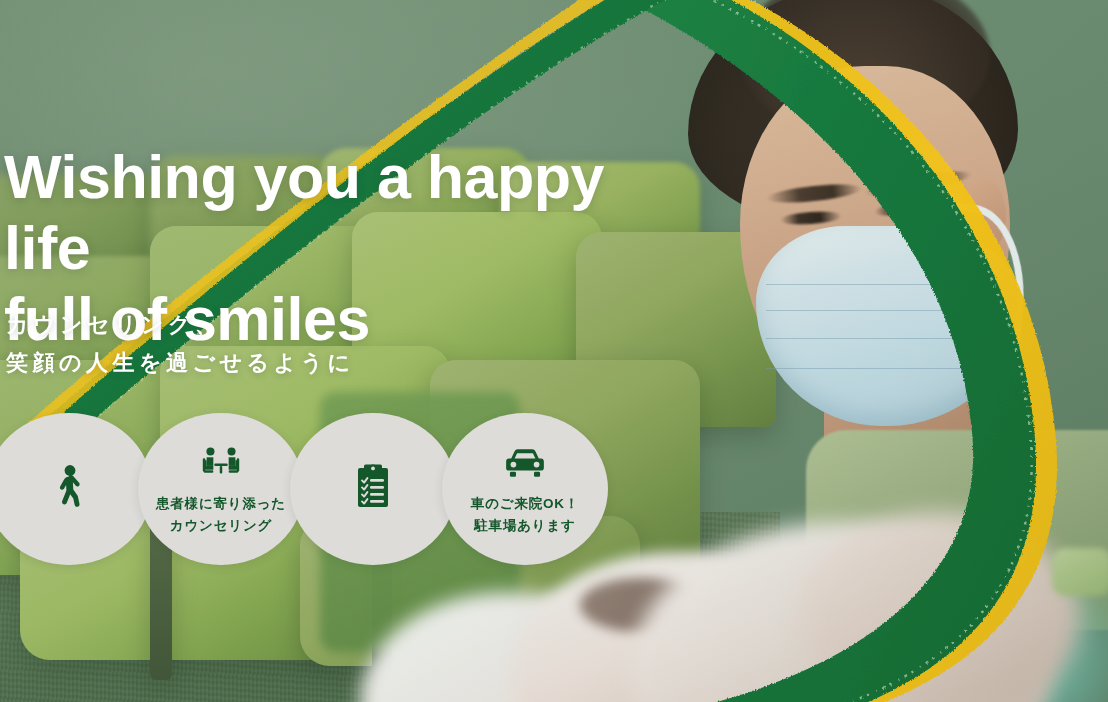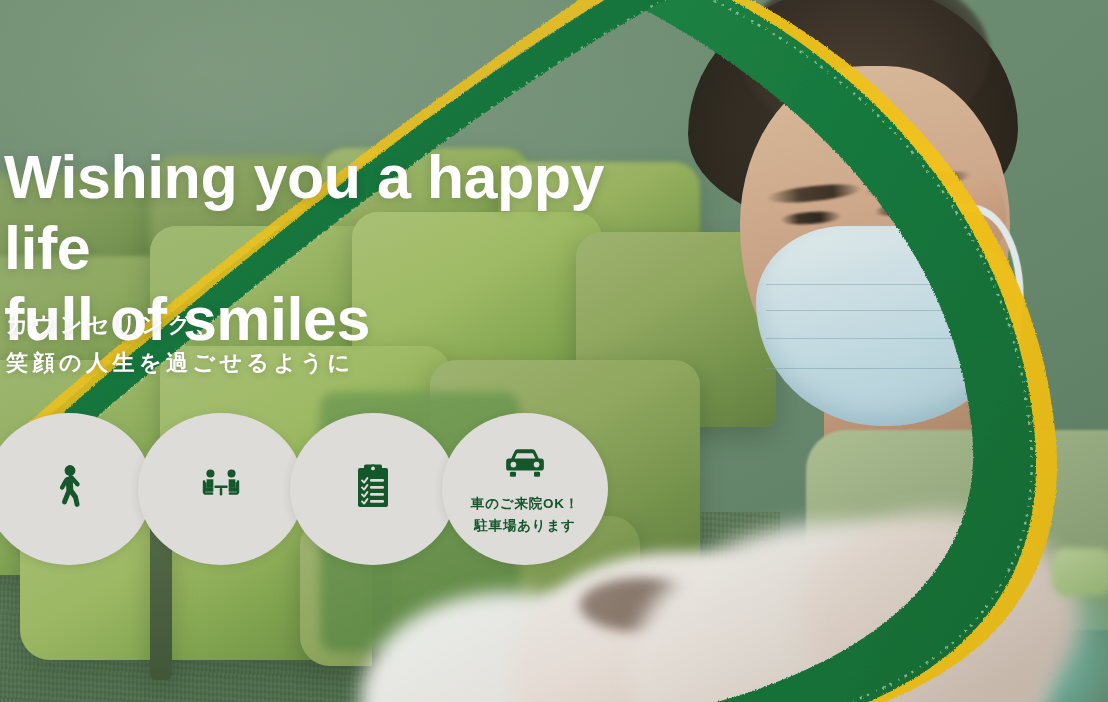--- a/index.html
+++ b/index.html
@@ -357,20 +357,22 @@
           <circle cx="35" cy="5" r="4.2"></circle>
           <path d="M32 11h7v9h-7z"></path>
           <path d="M32 20v4h8c1.1 0 2-.9 2-2v-8h-3v6z"></path>
           <rect x="40.4" y="12" width="2.6" height="14" rx="1.2"></rect>
           <rect x="32" y="24.6" width="10" height="2.6" rx="1.2"></rect>
 
           <rect x="17" y="17.4" width="14" height="2.8" rx="1.2"></rect>
           <rect x="22.7" y="20" width="2.6" height="8" rx="1.1"></rect>
         </svg>
       </span>
+      <span class="badge-label">患者様に寄り添った
+カウンセリング</span>
     </div>
 
     <div class="badge">
       <span class="badge-icon">
         <svg width="38" height="46" viewBox="0 0 38 46" aria-hidden="true">
           <path d="M6 5h8.2a5 5 0 0 1 9.6 0H32a2 2 0 0 1 2 2v35a2 2 0 0 1-2 2H6a2 2 0 0 1-2-2V7a2 2 0 0 1 2-2z" fill="#14572b"></path>
           <rect x="10" y="1.5" width="18" height="8.6" rx="1.6" fill="#14572b"></rect>
           <circle cx="19" cy="5.4" r="1.9" fill="#dddcd9"></circle>
           <g fill="#dddcd9">
             <rect x="16" y="16" width="14" height="2.8" rx="1.2"></rect>

